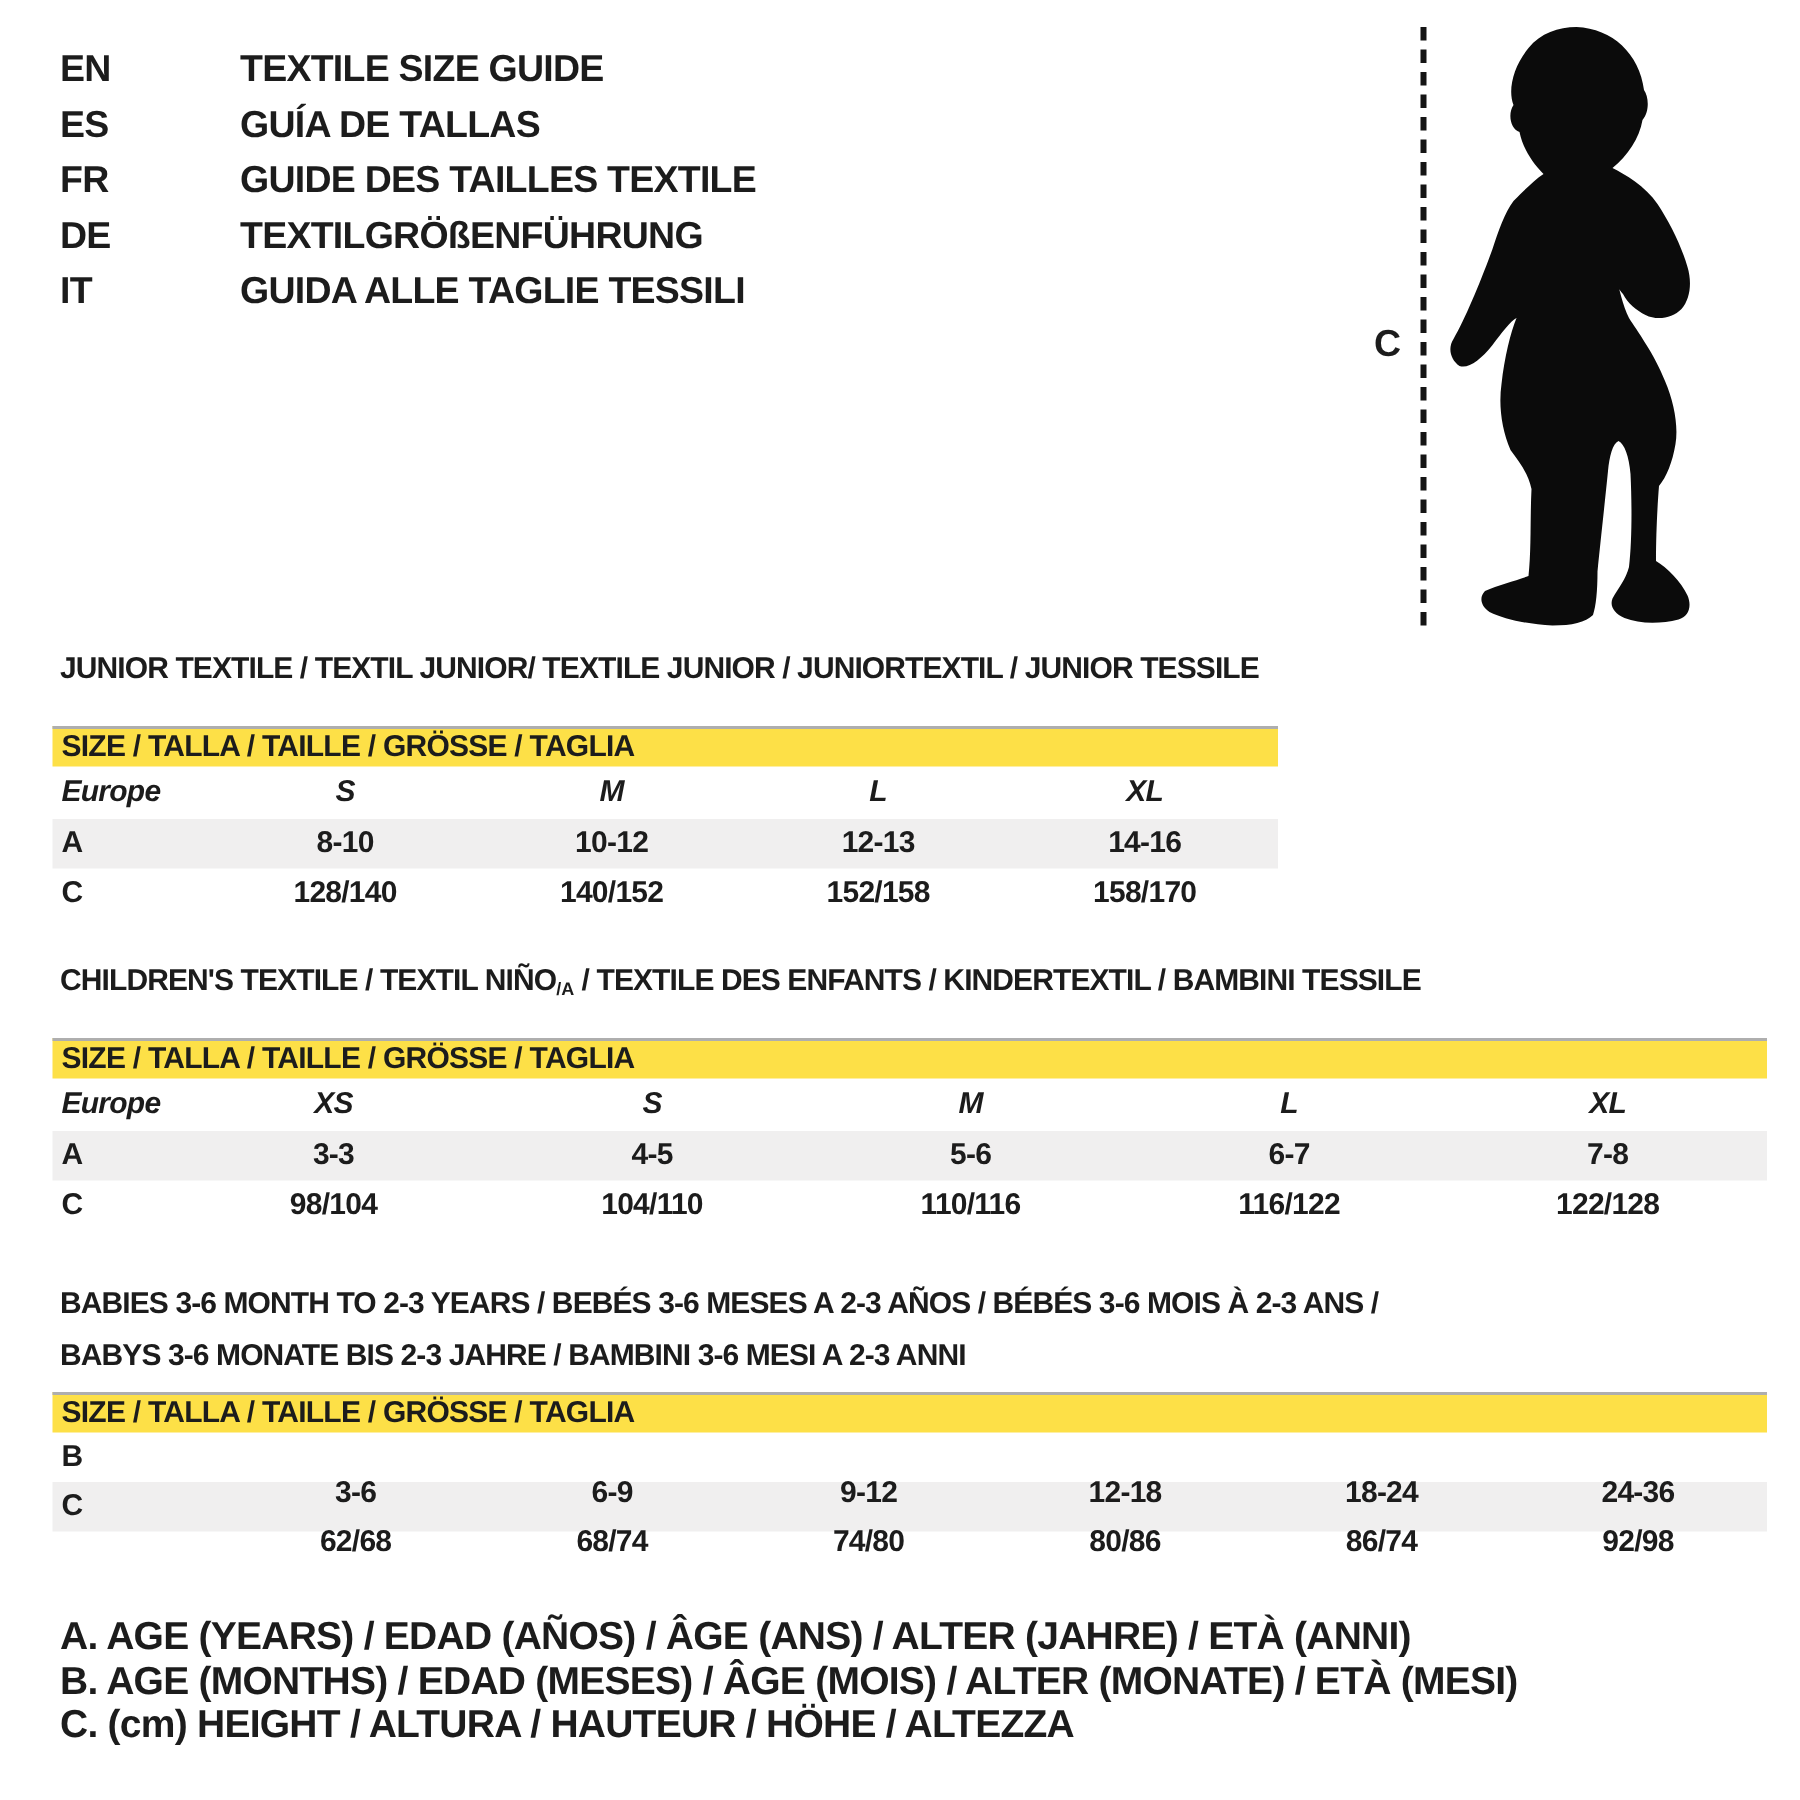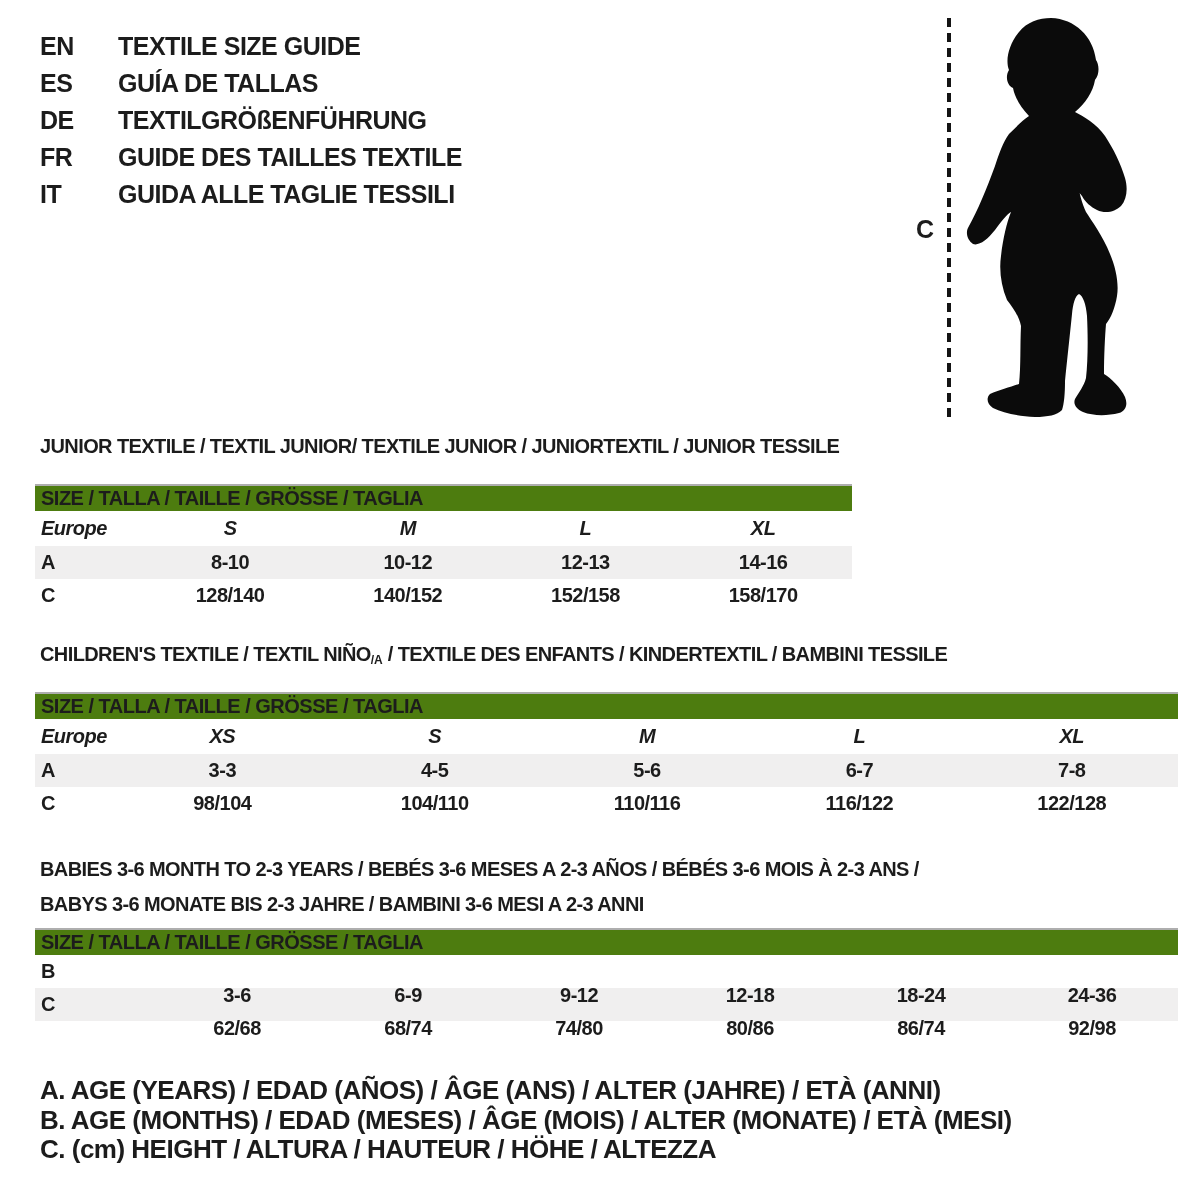--- a/index.html
+++ b/index.html
@@ -5,21 +5,21 @@
   html,body { margin:0; padding:0; }
   .page {
     position:relative; width:1200px; height:1200px;
     background:#ffffff; overflow:hidden;
     font-family:"Liberation Sans", sans-serif;
     color:#1c1c1c; font-weight:700; letter-spacing:-0.5px;
   }
 
   
   .lang-block { position:absolute; left:40px; top:28px; }
-  .lang-row { display:flex; height:37px; align-items:center; }
+  .lang-row { display:flex; height:37px; align-items:center;gap:42px; }
   .lang-code { width:78px; font-size:25px; }
   .lang-title { font-size:25px; white-space:nowrap; }
 
   
   .c-line { position:absolute; left:946px; top:18px; }
   .c-label { position:absolute; left:916px; top:215px; font-size:25px; }
   .silhouette { position:absolute; left:962px; top:16px; }
 
   
   .sec-title { position:absolute; left:40px; font-size:20px; letter-spacing:-0.6px; white-space:nowrap; }
@@ -28,21 +28,21 @@
   .t-babies-title { top:852px; line-height:35px; }
   .sub { font-size:12px; position:relative; top:3px; letter-spacing:0; }
 
   
   .table { position:absolute; left:35px; }
   .tbl-junior   { top:484px; width:817px; }
   .tbl-children { top:692px; width:1143px; }
   .tbl-babies   { top:928px; width:1143px; }
 
   .band {
-    height:27px; background:#4d7c0f; border-top:2px solid #aeaeae;
+    height:27px; background:#fde047; border-top:2px solid #aeaeae;
     box-sizing:border-box; display:flex; align-items:center;
     padding-left:6px; font-size:20px;
   }
   .trow { display:flex; height:33px; align-items:center; font-size:20px; }
   .trow.first { height:35px;font-style:italic; }
   .trow.striped { background:#f0efef; }
   .cell-label { padding-left:6px; text-align:left; box-sizing:border-box; }
   .cell { text-align:center; }
 
   .tbl-junior   .cell-label { width:13%; }
@@ -64,26 +64,26 @@
   <div class="lang-block">
     <div class="lang-row">
       <span class="lang-code">EN</span>
       <span class="lang-title">TEXTILE SIZE GUIDE</span>
     </div>
     <div class="lang-row">
       <span class="lang-code">ES</span>
       <span class="lang-title">GUÍA DE TALLAS</span>
     </div>
     <div class="lang-row">
+      <span class="lang-code">FR</span>
+      <span class="lang-title">GUIDE DES TAILLES TEXTILE</span>
+    </div>
+    <div class="lang-row">
       <span class="lang-code">DE</span>
       <span class="lang-title">TEXTILGRÖßENFÜHRUNG</span>
-    </div>
-    <div class="lang-row">
-      <span class="lang-code">FR</span>
-      <span class="lang-title">GUIDE DES TAILLES TEXTILE</span>
     </div>
     <div class="lang-row">
       <span class="lang-code">IT</span>
       <span class="lang-title">GUIDA ALLE TAGLIE TESSILI</span>
     </div>
   </div>
 
   <svg class="c-line" width="6" height="400">
     <line x1="3" y1="0" x2="3" y2="400" stroke="#141414" stroke-width="4" stroke-dasharray="9 6"></line>
   </svg>

